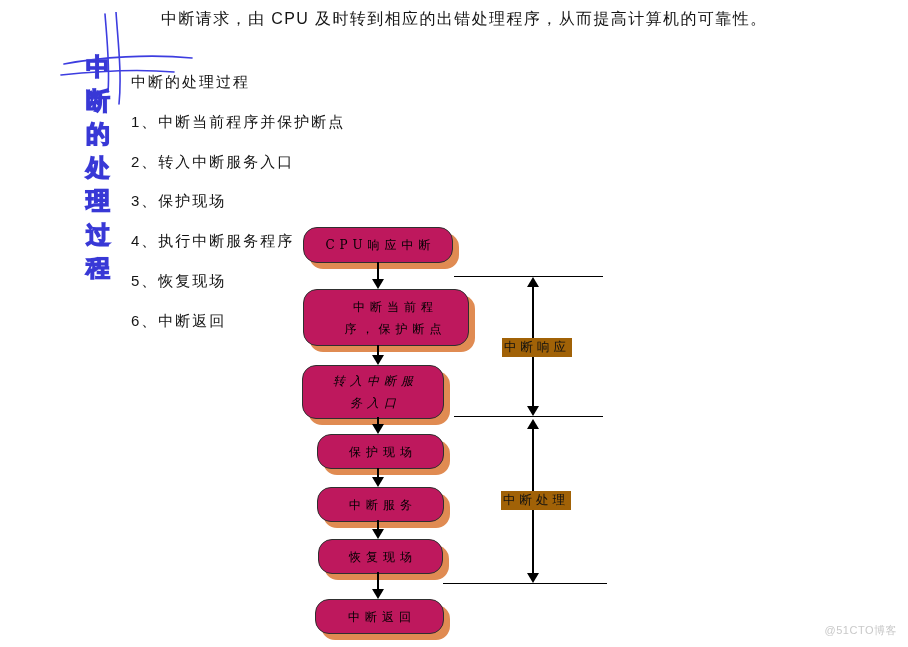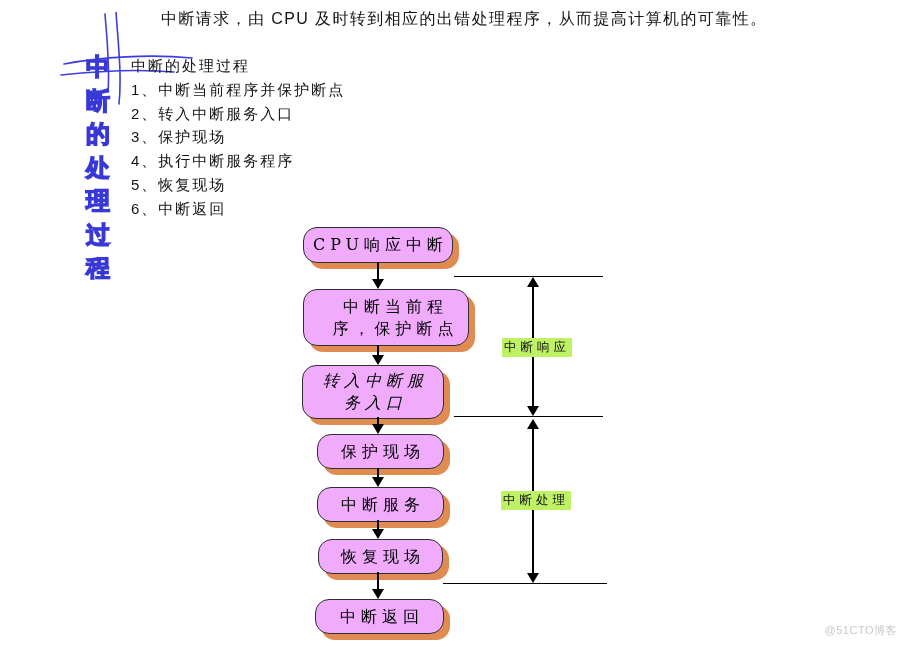--- a/index.html
+++ b/index.html
@@ -15,44 +15,44 @@
 
   
   .side-title{position:absolute;left:83px;top:50px;width:30px;text-align:center;}
   .side-char{display:block;font-size:24px;line-height:33.5px;font-weight:bold;
              color:#ffffff;-webkit-text-stroke:1.3px #3838d6;
              text-shadow:0 0 1px #3838d6;}
 
   
   .outline{position:absolute;left:131px;top:54px;font-size:15px;letter-spacing:2px;
            line-height:23.8px;color:#151515;}
-  .outline div{white-space:nowrap;}
+  .outline div{white-space:nowrap;margin-top:16px;}
 
   
-  .fbox{position:absolute;background:#f0abfc;border:1.3px solid #2f2f2f;border-radius:14px;
+  .fbox{position:absolute;background:#be185d;border:1.3px solid #2f2f2f;border-radius:14px;
         box-shadow:6px 6px 0 #e08b52;display:flex;flex-direction:column;justify-content:center;
         align-items:center;font-family:"DejaVu Serif","Liberation Serif",serif;
-        font-size:16px;letter-spacing:5px;line-height:22px;color:#000;text-align:center;}
+        font-size:12px;letter-spacing:5px;line-height:22px;color:#000;text-align:center;}
   .fbox .bline{text-indent:5px;} 
 
   
   .vline{position:absolute;width:2px;background:#000;left:377px;}
   .tri-down{position:absolute;width:0;height:0;left:372px;
             border-left:6px solid transparent;border-right:6px solid transparent;
             border-top:10px solid #000;}
   .tri-up{position:absolute;width:0;height:0;
           border-left:6px solid transparent;border-right:6px solid transparent;
           border-bottom:10px solid #000;}
 
   
   .hline{position:absolute;height:1.4px;background:#000;}
   .mline{position:absolute;width:1.6px;background:#000;left:532px;}
   .m-tri-up{left:527px;}
   .m-tri-down{left:527px;}
-  .measure-label{position:absolute;background:#bef264;padding:1px 2px;font-size:12.5px;
+  .measure-label{position:absolute;background:#a16207;padding:1px 2px;font-size:12.5px;
                  letter-spacing:4px;color:#111;white-space:nowrap;
                  font-family:Liberation Mono, monospace;}
 
   .watermark{position:absolute;right:11px;bottom:9px;font-size:11px;color:#c9c9c9;
              letter-spacing:0.5px;}
 </style>
 </head>
 <body>
 
 <div class="page">

